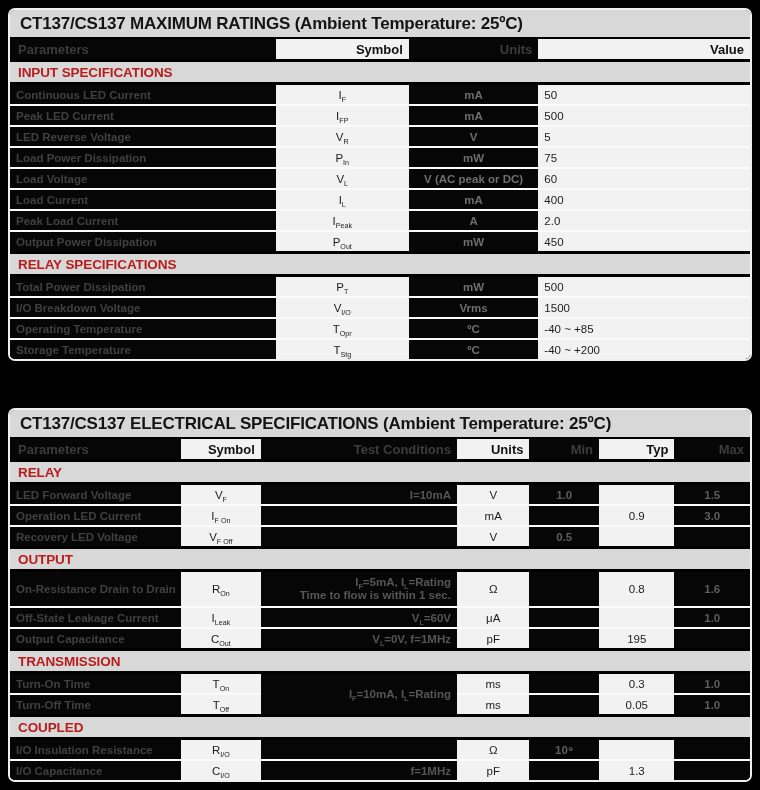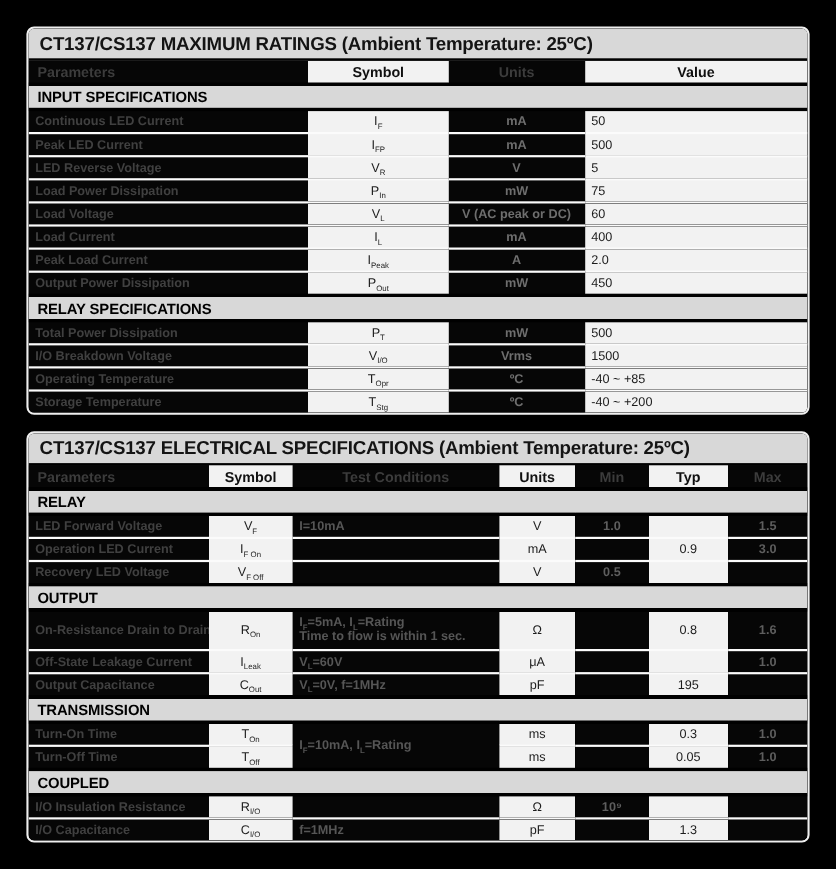--- a/index.html
+++ b/index.html
@@ -1,57 +1,57 @@
 <!DOCTYPE html>
 <html><head>
 <meta charset="utf-8">
 <style>
   html, body { margin: 0; padding: 0; background: #000; }
   body { width: 760px; height: 790px; }
   .sheet {
     width: 760px; height: 790px; box-sizing: border-box;
-    padding: 24px; background: #000;
+    padding: 8px; background: #000;
     display: flex; flex-direction: column; justify-content: space-between;
     font-family: "Liberation Sans", sans-serif;
   }
   .frame {
     border: 2px solid #efefef; border-radius: 7px;
     overflow: hidden; background: #000;
   }
   .title-bar {
     background: #d8d8d8; color: #141414;
     font-weight: bold; font-size: 17px; letter-spacing: -0.2px;
     padding: 4px 10px 3px 10px;
     border-bottom: 2px solid #000;
     white-space: nowrap;
   }
   table { width: 100%; border-collapse: collapse; table-layout: fixed; background: #000; }
   td {
     padding: 0 6px; vertical-align: middle;
     font-size: 11.5px; height: 19px;
     overflow: hidden; white-space: nowrap;
   }
-  thead td { font-size: 13px; font-weight: bold; height: 20px; text-align: center; }
+  thead td { font-size: 13px; font-weight: bold; height: 20px; text-align: right; }
   thead td.h-param { text-align: left; padding-left: 8px; }
   .dark  { background: #060606; }
   .light { background: #f2f2f2; color: #1c1c1c; }
   thead .dark  { color: #3c3c3c; }
   thead .light { color: #101010; }
   td.section {
-    background: #d8d8d8; color: #000000;
+    background: #d8d8d8; color: #b91c1c;
     font-weight: bold; font-size: 13.5px; letter-spacing: -0.1px;
     height: 20px; padding-left: 8px;
     border-top: 3px solid #000; border-bottom: 3px solid #000;
   }
   .param { color: #404040; font-weight: bold; text-align: left; padding-left: 6px; margin-top: 17px; }
   .sym   { text-align: center; }
   .unitd { color: #6e6e6e; font-weight: bold; text-align: center; }
   .unitl { text-align: center; }
   .val   { text-align: left; }
-  .tc    { color: #565656; font-weight: bold; text-align: left; }
+  .tc    { color: #565656; font-weight: bold; text-align: right; }
   .tc .tc-line { line-height: 13px; }
   .mm    { color: #5e5e5e; font-weight: bold; text-align: center; }
   .typ   { text-align: center; }
   tr.data-row + tr.data-row td { border-top: 2px solid #fbfbfb; }
   tr.tall td { height: 34px; }
   sub { font-size: 0.62em; line-height: 0; letter-spacing: 0; }
 </style>
 </head>
 <body>
 

